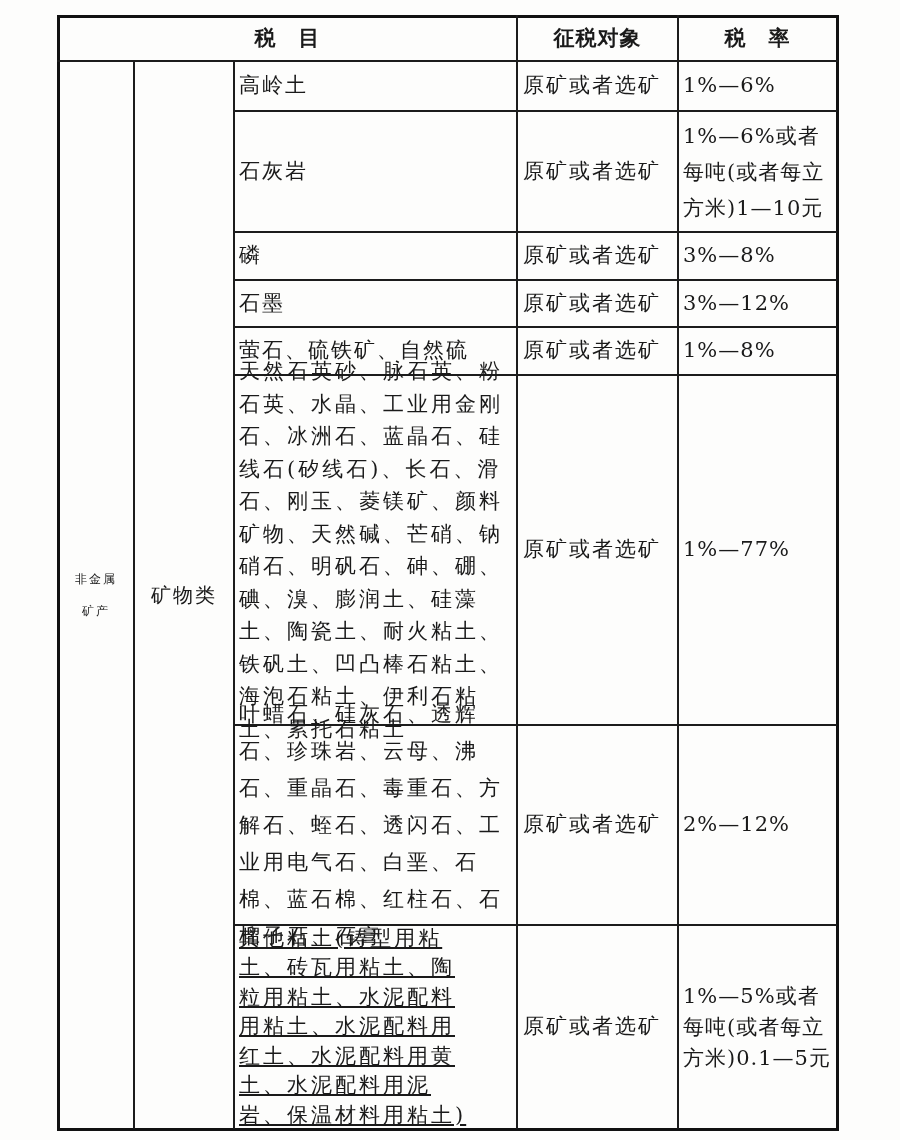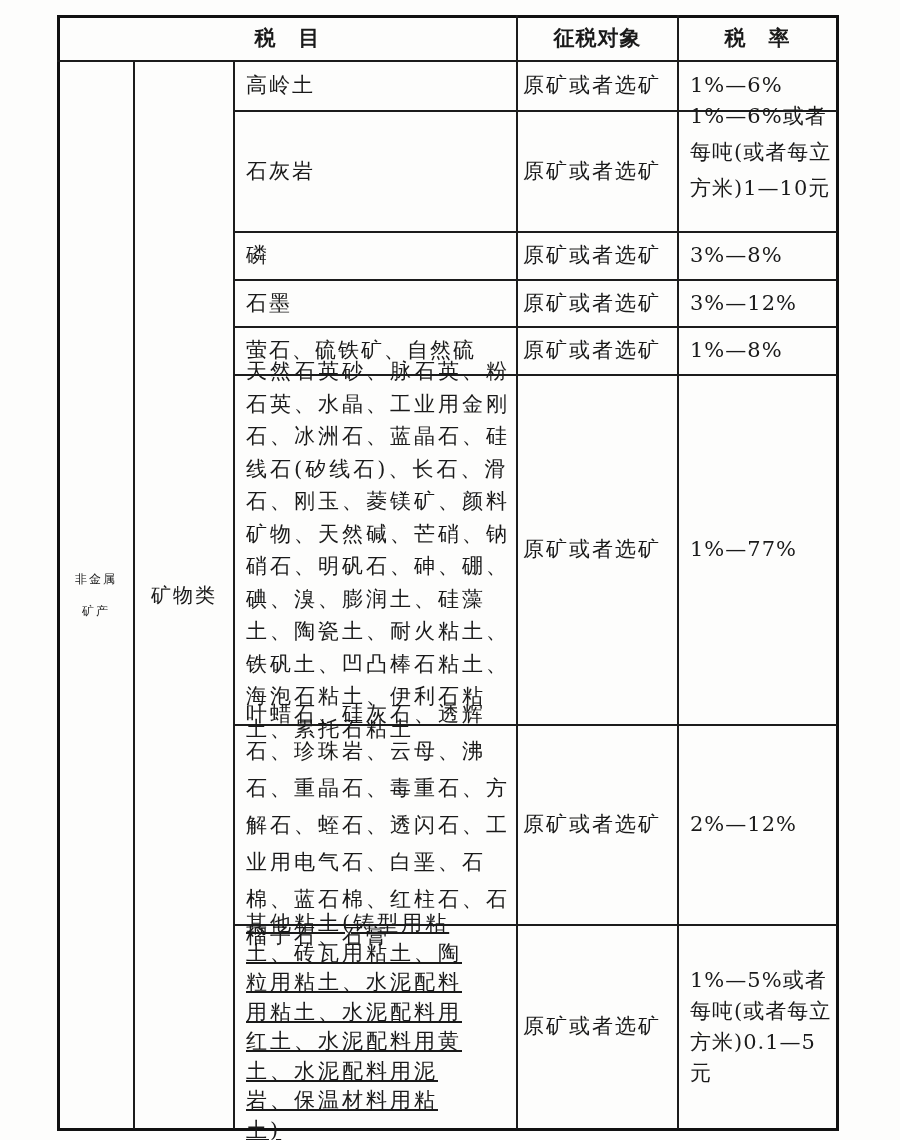--- a/index.html
+++ b/index.html
@@ -20,21 +20,21 @@
     .cell {
       position: absolute;
       box-sizing: border-box;
       display: flex;
       align-items: center;
       font-size: 21px;
       line-height: 1.6;
       letter-spacing: 2px;
     }
     .cell.center { justify-content: center; text-align: right; }
-    .cell.left { justify-content: flex-start; text-align: left; padding-left: 11px; padding-right: 4px; }
+    .cell.left { justify-content: flex-start; text-align: left; padding-left: 4px; padding-right: 4px; }
     .hdr { font-family: "DejaVu Sans", "Liberation Sans", sans-serif; font-weight: bold; font-size: 21px; letter-spacing: 1px; }
     .rate { padding-left: 6px; letter-spacing: 1px; font-size: 21px; }
     .multi { line-height: 32px; }
     .item-text { width: 100%; }
   </style>
 </head>
 <body>
 
 <div class="page">
 
@@ -86,21 +86,21 @@
   <div class="cell left rate" style="left:679px; top:62px; width:157px; height:48px;">
     <span>1%—6%</span>
   </div>
 
   <div class="cell left" style="left:235px; top:112px; width:281px; height:119px;">
     <span>石灰岩</span>
   </div>
   <div class="cell left" style="left:518px; top:112px; width:159px; height:119px; padding-left:5px;">
     <span>原矿或者选矿</span>
   </div>
-  <div class="cell left rate multi" style="left:679px; top:108px; width:157px; height:88px; padding-right:4px;">
+  <div class="cell left rate multi" style="left:679px; top:128px; width:157px; height:88px; padding-right:4px;">
     <span class="item-text" style="line-height:36px;">1%—6%或者每吨(或者每立方米)1—10元</span>
   </div>
 
   <div class="cell left" style="left:235px; top:233px; width:281px; height:46px;">
     <span>磷</span>
   </div>
   <div class="cell left" style="left:518px; top:233px; width:159px; height:46px; padding-left:5px;">
     <span>原矿或者选矿</span>
   </div>
   <div class="cell left rate" style="left:679px; top:233px; width:157px; height:46px;">

